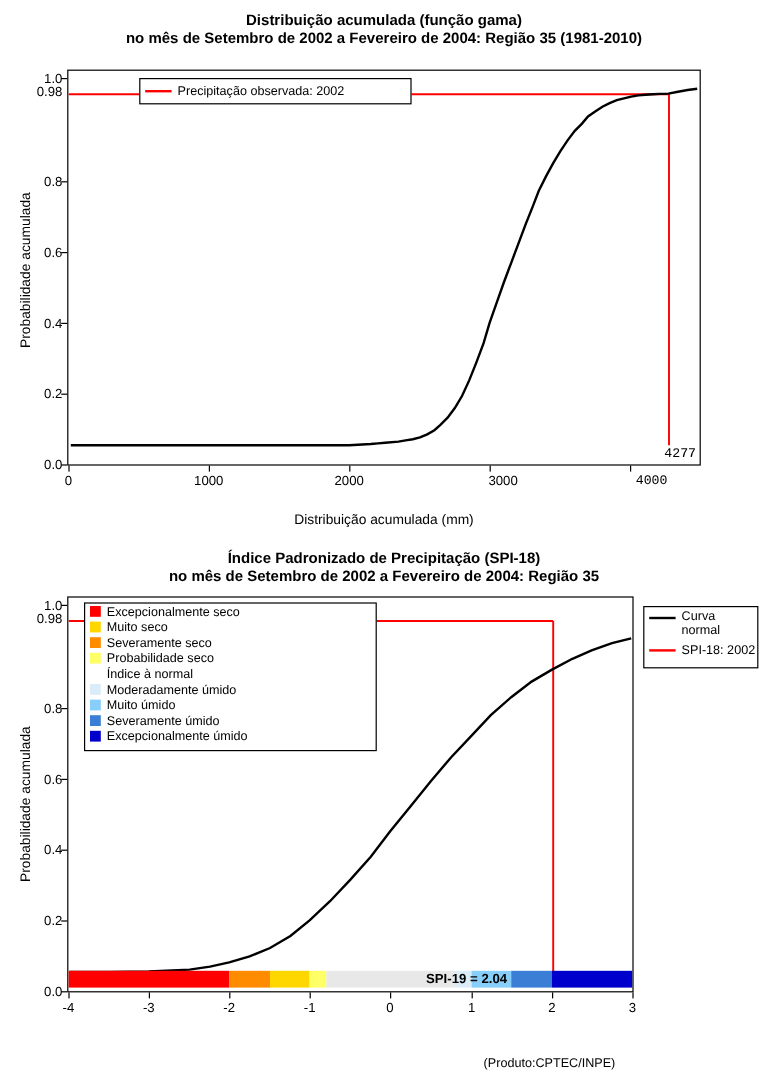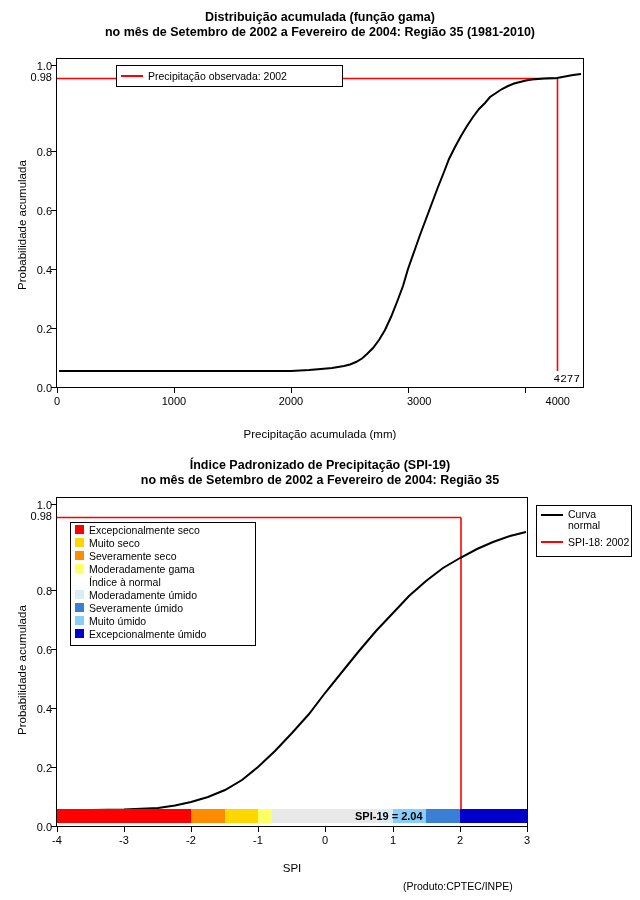--- a/index.html
+++ b/index.html
@@ -196,79 +196,79 @@
   <div class="tick-mark" style="left:57px; top:388px; width:1px; height:5px;"></div>
   <div class="tick-mark" style="left:174px; top:388px; width:1px; height:5px;"></div>
   <div class="tick-mark" style="left:291px; top:388px; width:1px; height:5px;"></div>
   <div class="tick-mark" style="left:408px; top:388px; width:1px; height:5px;"></div>
   <div class="tick-mark" style="left:525px; top:388px; width:1px; height:5px;"></div>
 
   <div class="tick-label" style="left:42px; top:395px; width:30px; text-align:center;">0</div>
   <div class="tick-label" style="left:159px; top:395px; width:30px; text-align:center;">1000</div>
   <div class="tick-label" style="left:276px; top:395px; width:30px; text-align:center;">2000</div>
   <div class="tick-label" style="left:407px; top:395px; width:30px; ">3000</div>
-  <div class="tick-label" style="left:540px; top:395px; width:30px; text-align:right;">4000</div>
-
-  <div class="axis-label" style="left:56px; top:428px; width:528px;">Precipitação acumulada (mm)</div>
+  <div class="tick-label" style="left:528px; top:395px; width:30px; text-align:center;font-family:Liberation Mono, monospace;">4000</div>
+
+  <div class="axis-label" style="left:56px; top:428px; width:528px;">Distribuição acumulada (mm)</div>
 </div>
 
 <div class="panel" id="panel-bottom">
 
   <div class="title" style="position:absolute; left:0; top:8px; width:640px;">
-    <span class="line1">Índice Padronizado de Precipitação (SPI-19)</span>
+    <span class="line1">Índice Padronizado de Precipitação (SPI-18)</span>
     <span class="line2">no mês de Setembro de 2002 a Fevereiro de 2004: Região 35</span>
   </div>
 
   <div class="y-axis-label" style="left:16px; top:285px;">Probabilidade acumulada</div>
 
   <div class="plot-area" id="plot-bottom">
     <svg width="470" height="328" viewBox="0 0 470 328">
 
       <line x1="0" y1="19.5" x2="404" y2="19.5" stroke="#ff0000" stroke-width="1.6"></line>
 
       <line x1="404" y1="19.5" x2="404" y2="312" stroke="#ff0000" stroke-width="1.6"></line>
 
       <path d="M 1,312 L 34,312 L 67,311.6 L 101,310 L 118,307.5 L 134,304 L 151,299
                L 168,292 L 185,282 L 201,269 L 218,253 L 235,235 L 252,216
                L 268,195 L 285,174 L 302,153 L 319,133 L 336,115 L 352,98
                L 369,83 L 386,70 L 403,60 L 420,51 L 436,44 L 453,38 L 469,34" fill="none" stroke="#000000" stroke-width="2"></path>
     </svg>
 
-    <div class="legend-box" id="bottom-class-legend" style="left:13px; top:24px; width:186px; height:124px;">
+    <div class="legend-box" id="bottom-class-legend" style="left:13px; top:4px; width:244px; height:124px;">
       <div class="legend-row">
         <span class="legend-swatch-box" style="background:#ff0000;"></span>
         <span class="legend-text">Excepcionalmente seco</span>
       </div>
       <div class="legend-row">
         <span class="legend-swatch-box" style="background:#ffd700;"></span>
         <span class="legend-text">Muito seco</span>
       </div>
       <div class="legend-row">
         <span class="legend-swatch-box" style="background:#ff8c00;"></span>
         <span class="legend-text">Severamente seco</span>
       </div>
       <div class="legend-row">
         <span class="legend-swatch-box" style="background:#ffff66;"></span>
-        <span class="legend-text">Moderadamente gama</span>
+        <span class="legend-text">Probabilidade seco</span>
       </div>
       <div class="legend-row">
         <span class="legend-swatch-none" style="background:#ffffff;"></span>
         <span class="legend-text">Índice à normal</span>
       </div>
       <div class="legend-row">
         <span class="legend-swatch-box" style="background:#d9ecf7;"></span>
         <span class="legend-text">Moderadamente úmido</span>
       </div>
       <div class="legend-row">
+        <span class="legend-swatch-box" style="background:#87cefa;"></span>
+        <span class="legend-text">Muito úmido</span>
+      </div>
+      <div class="legend-row">
         <span class="legend-swatch-box" style="background:#3a7fd5;"></span>
         <span class="legend-text">Severamente úmido</span>
-      </div>
-      <div class="legend-row">
-        <span class="legend-swatch-box" style="background:#87cefa;"></span>
-        <span class="legend-text">Muito úmido</span>
       </div>
       <div class="legend-row">
         <span class="legend-swatch-box" style="background:#0000cd;"></span>
         <span class="legend-text">Excepcionalmente úmido</span>
       </div>
     </div>
 
     <div class="class-bar" style="left:0px; bottom:3px; width:470px;">
       <div class="class-seg" style="width:134.3px; background:#ff0000;"></div>
       <div class="class-seg" style="width:33.6px; background:#ff8c00;"></div>
@@ -324,16 +324,15 @@
 
   <div class="tick-label" style="left:42px; top:384px; width:30px; text-align:center;">-4</div>
   <div class="tick-label" style="left:109px; top:384px; width:30px; text-align:center;">-3</div>
   <div class="tick-label" style="left:176px; top:384px; width:30px; text-align:center;">-2</div>
   <div class="tick-label" style="left:243px; top:384px; width:30px; text-align:center;">-1</div>
   <div class="tick-label" style="left:310px; top:384px; width:30px; text-align:center;">0</div>
   <div class="tick-label" style="left:378px; top:384px; width:30px; text-align:center;">1</div>
   <div class="tick-label" style="left:445px; top:384px; width:30px; text-align:center;">2</div>
   <div class="tick-label" style="left:512px; top:384px; width:30px; text-align:center;">3</div>
 
-  <div class="axis-label" style="left:56px; top:412px; width:472px;">SPI</div>
 
   <div class="footnote" style="left:403px; top:430px;">(Produto:CPTEC/INPE)</div>
 </div>
 
 </body></html>

